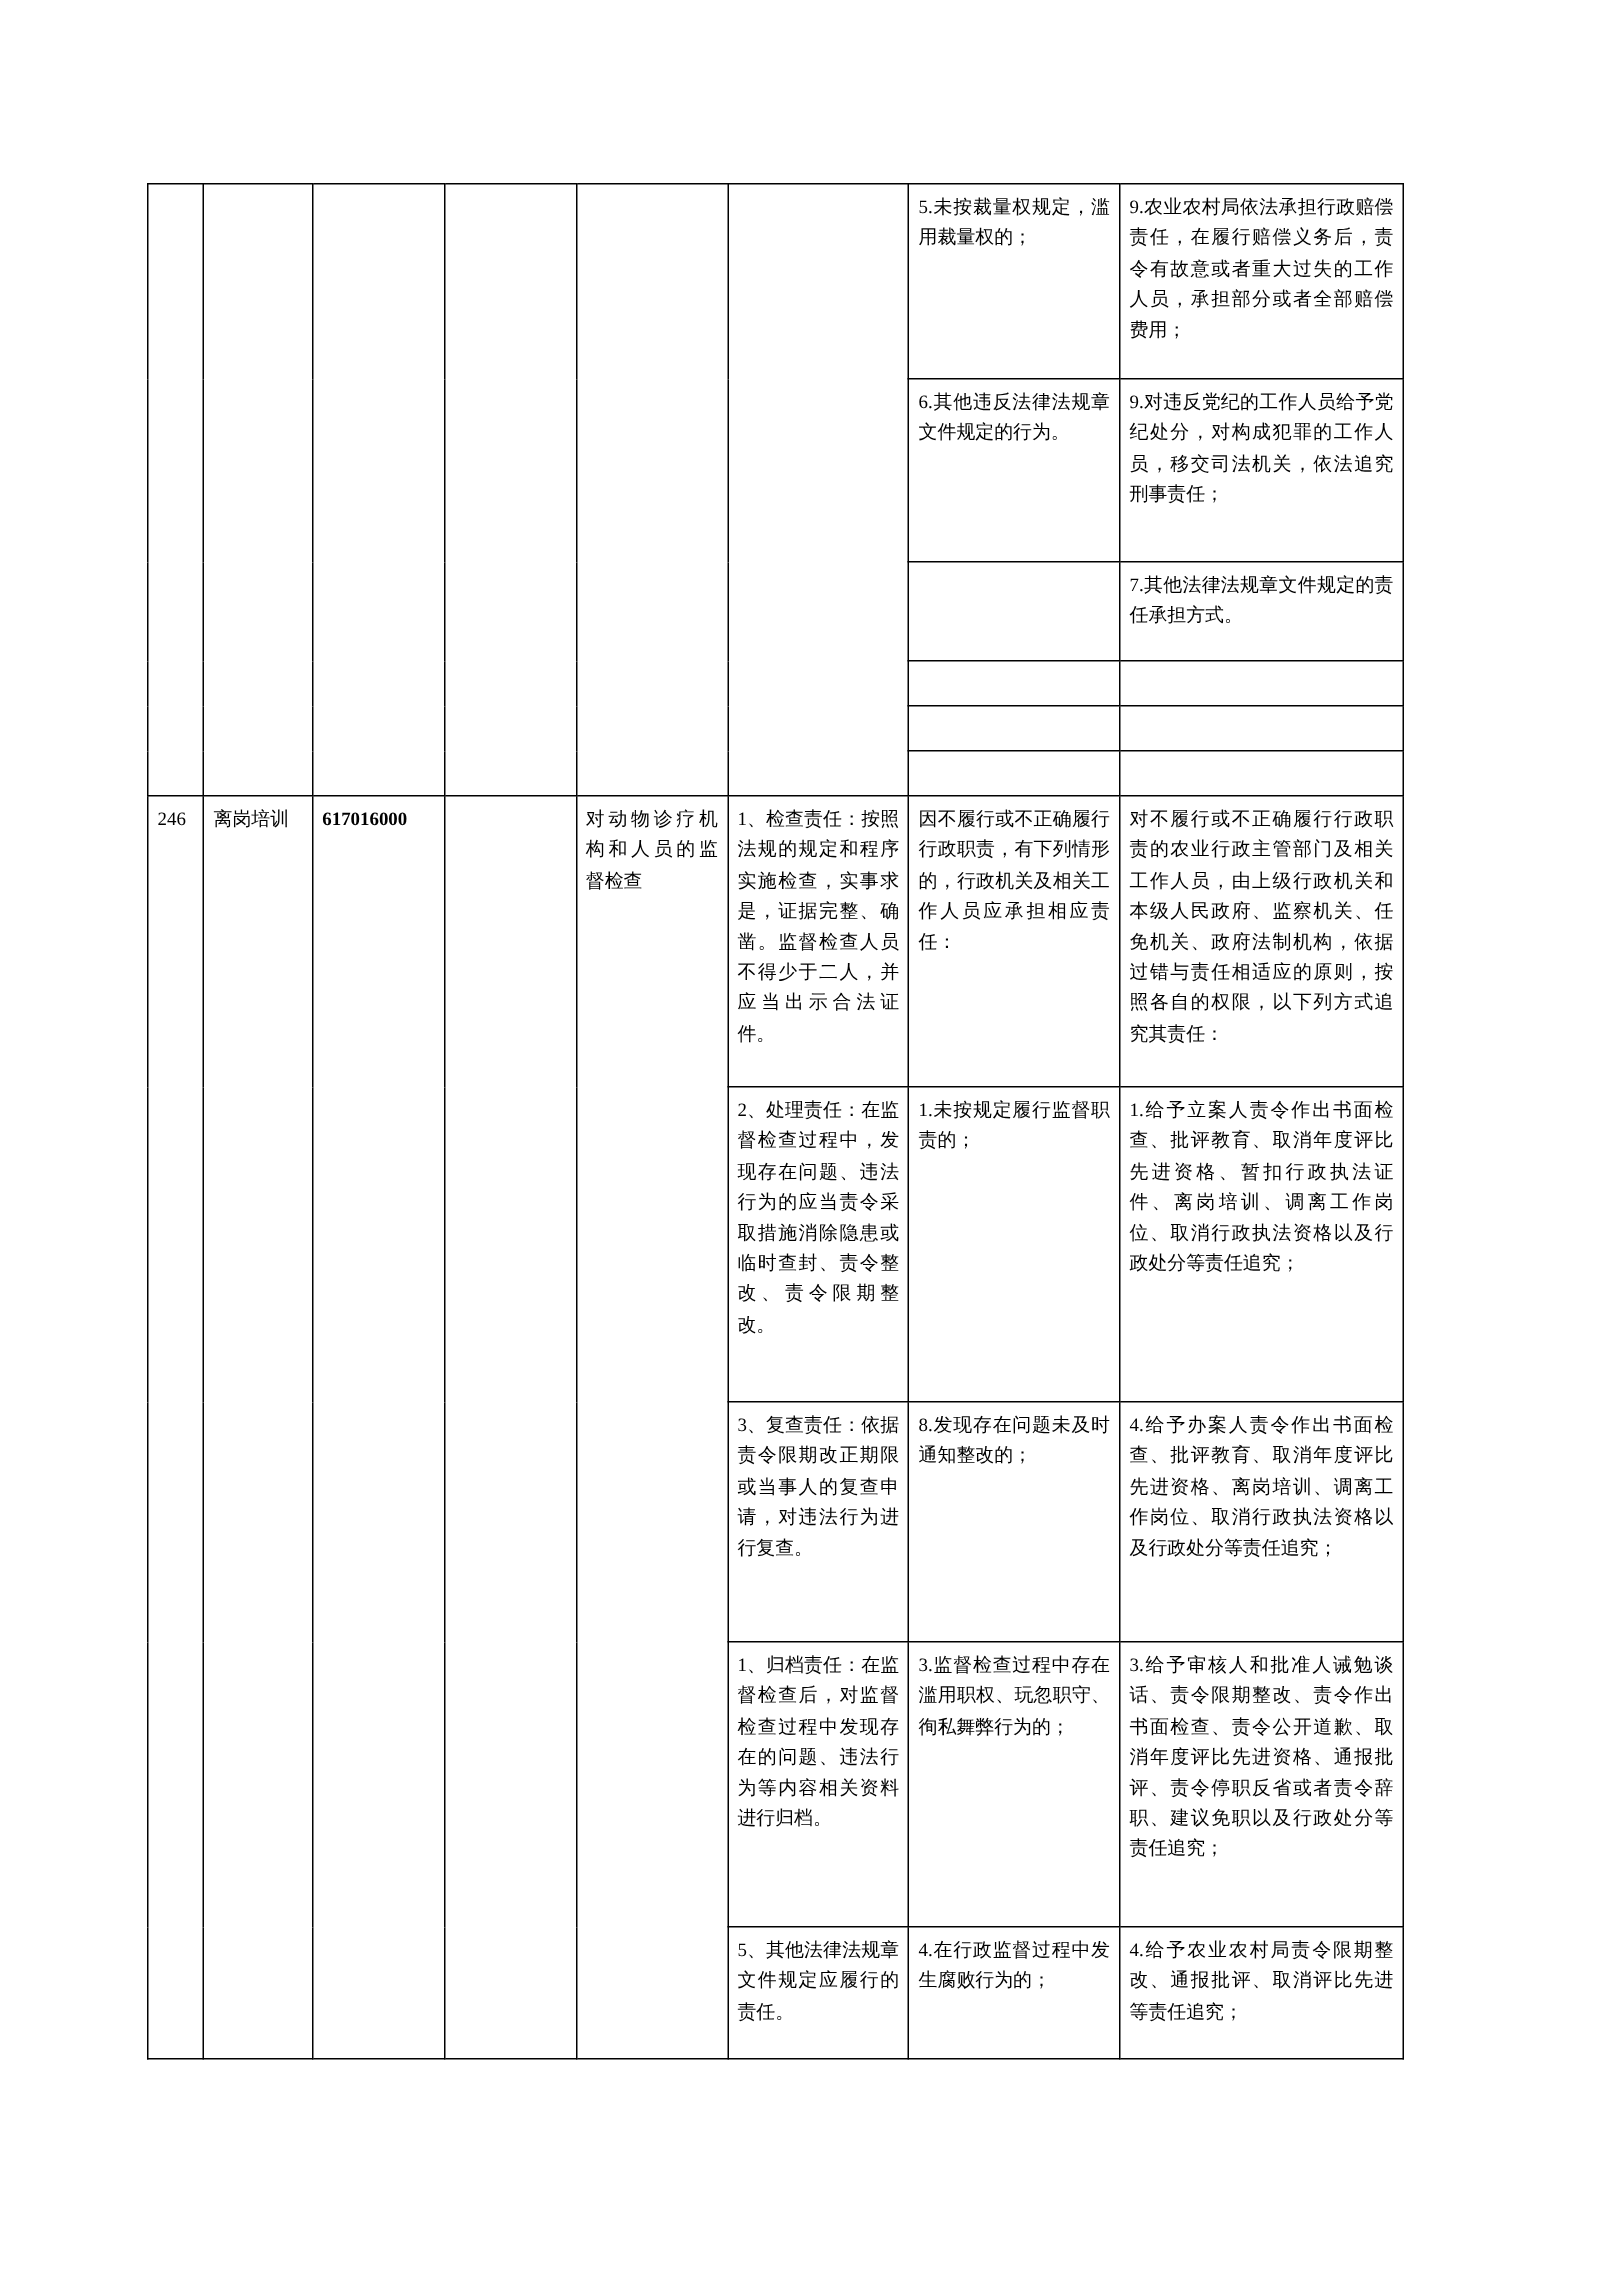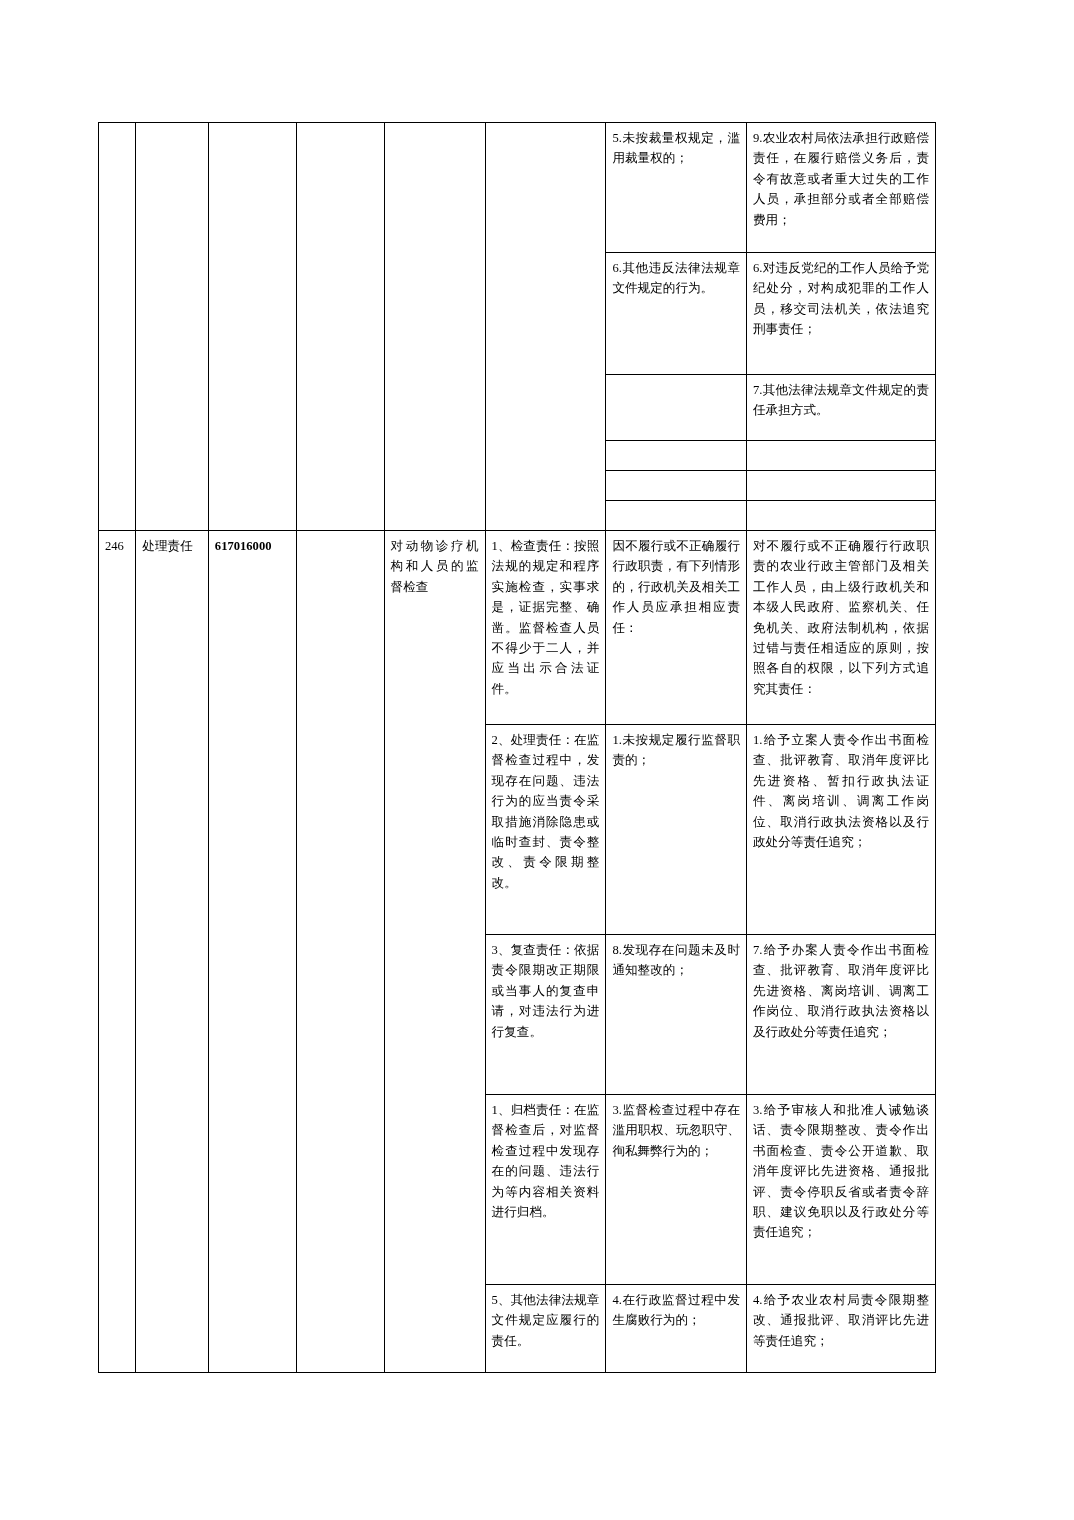--- a/index.html
+++ b/index.html
@@ -68,58 +68,58 @@
       <td class="c-type" rowspan="6"></td>
       <td class="c-code" rowspan="6"></td>
       <td class="c-blank1" rowspan="6"></td>
       <td class="c-name" rowspan="6"></td>
       <td class="c-duty" rowspan="6"></td>
       <td class="c-cond" style="height:118px">5.未按裁量权规定，滥用裁量权的；</td>
       <td class="c-resp">9.农业农村局依法承担行政赔偿责任，在履行赔偿义务后，责令有故意或者重大过失的工作人员，承担部分或者全部赔偿费用；</td>
     </tr>
     <tr>
       <td class="c-cond" style="height:110px">6.其他违反法律法规章文件规定的行为。</td>
-      <td class="c-resp">6.对违反党纪的工作人员给予党纪处分，对构成犯罪的工作人员，移交司法机关，依法追究刑事责任；</td>
+      <td class="c-resp">9.对违反党纪的工作人员给予党纪处分，对构成犯罪的工作人员，移交司法机关，依法追究刑事责任；</td>
     </tr>
     <tr>
       <td class="c-cond" style="height:54px"></td>
       <td class="c-resp">7.其他法律法规章文件规定的责任承担方式。</td>
     </tr>
     <tr>
       <td class="c-cond empty-row"></td>
       <td class="c-resp empty-row"></td>
     </tr>
     <tr>
       <td class="c-cond empty-row"></td>
       <td class="c-resp empty-row"></td>
     </tr>
     <tr>
       <td class="c-cond empty-row"></td>
       <td class="c-resp empty-row"></td>
     </tr>
 
     <tr>
       <td class="c-num mid" rowspan="5">246</td>
-      <td class="c-type mid" rowspan="5">处理责任</td>
+      <td class="c-type mid" rowspan="5">离岗培训</td>
       <td class="c-code mid" rowspan="5">617016000</td>
       <td class="c-blank1" rowspan="5"></td>
       <td class="c-name mid" rowspan="5">对动物诊疗机构和人员的监督检查</td>
       <td class="c-duty" style="height:182px">1、检查责任：按照法规的规定和程序实施检查，实事求是，证据完整、确凿。监督检查人员不得少于二人，并应当出示合法证件。</td>
       <td class="c-cond">因不履行或不正确履行行政职责，有下列情形的，行政机关及相关工作人员应承担相应责任：</td>
       <td class="c-resp">对不履行或不正确履行行政职责的农业行政主管部门及相关工作人员，由上级行政机关和本级人民政府、监察机关、任免机关、政府法制机构，依据过错与责任相适应的原则，按照各自的权限，以下列方式追究其责任：</td>
     </tr>
     <tr>
       <td class="c-duty" style="height:198px">2、处理责任：在监督检查过程中，发现存在问题、违法行为的应当责令采取措施消除隐患或临时查封、责令整改、责令限期整改。</td>
       <td class="c-cond">1.未按规定履行监督职责的；</td>
       <td class="c-resp">1.给予立案人责令作出书面检查、批评教育、取消年度评比先进资格、暂扣行政执法证件、离岗培训、调离工作岗位、取消行政执法资格以及行政处分等责任追究；</td>
     </tr>
     <tr>
       <td class="c-duty" style="height:148px">3、复查责任：依据责令限期改正期限或当事人的复查申请，对违法行为进行复查。</td>
       <td class="c-cond">8.发现存在问题未及时通知整改的；</td>
-      <td class="c-resp">7.给予办案人责令作出书面检查、批评教育、取消年度评比先进资格、离岗培训、调离工作岗位、取消行政执法资格以及行政处分等责任追究；</td>
+      <td class="c-resp">4.给予办案人责令作出书面检查、批评教育、取消年度评比先进资格、离岗培训、调离工作岗位、取消行政执法资格以及行政处分等责任追究；</td>
     </tr>
     <tr>
       <td class="c-duty" style="height:178px">1、归档责任：在监督检查后，对监督检查过程中发现存在的问题、违法行为等内容相关资料进行归档。</td>
       <td class="c-cond">3.监督检查过程中存在滥用职权、玩忽职守、徇私舞弊行为的；</td>
       <td class="c-resp">3.给予审核人和批准人诫勉谈话、责令限期整改、责令作出书面检查、责令公开道歉、取消年度评比先进资格、通报批评、责令停职反省或者责令辞职、建议免职以及行政处分等责任追究；</td>
     </tr>
     <tr>
       <td class="c-duty" style="height:76px">5、其他法律法规章文件规定应履行的责任。</td>
       <td class="c-cond">4.在行政监督过程中发生腐败行为的；</td>
       <td class="c-resp">4.给予农业农村局责令限期整改、通报批评、取消评比先进等责任追究；</td>

